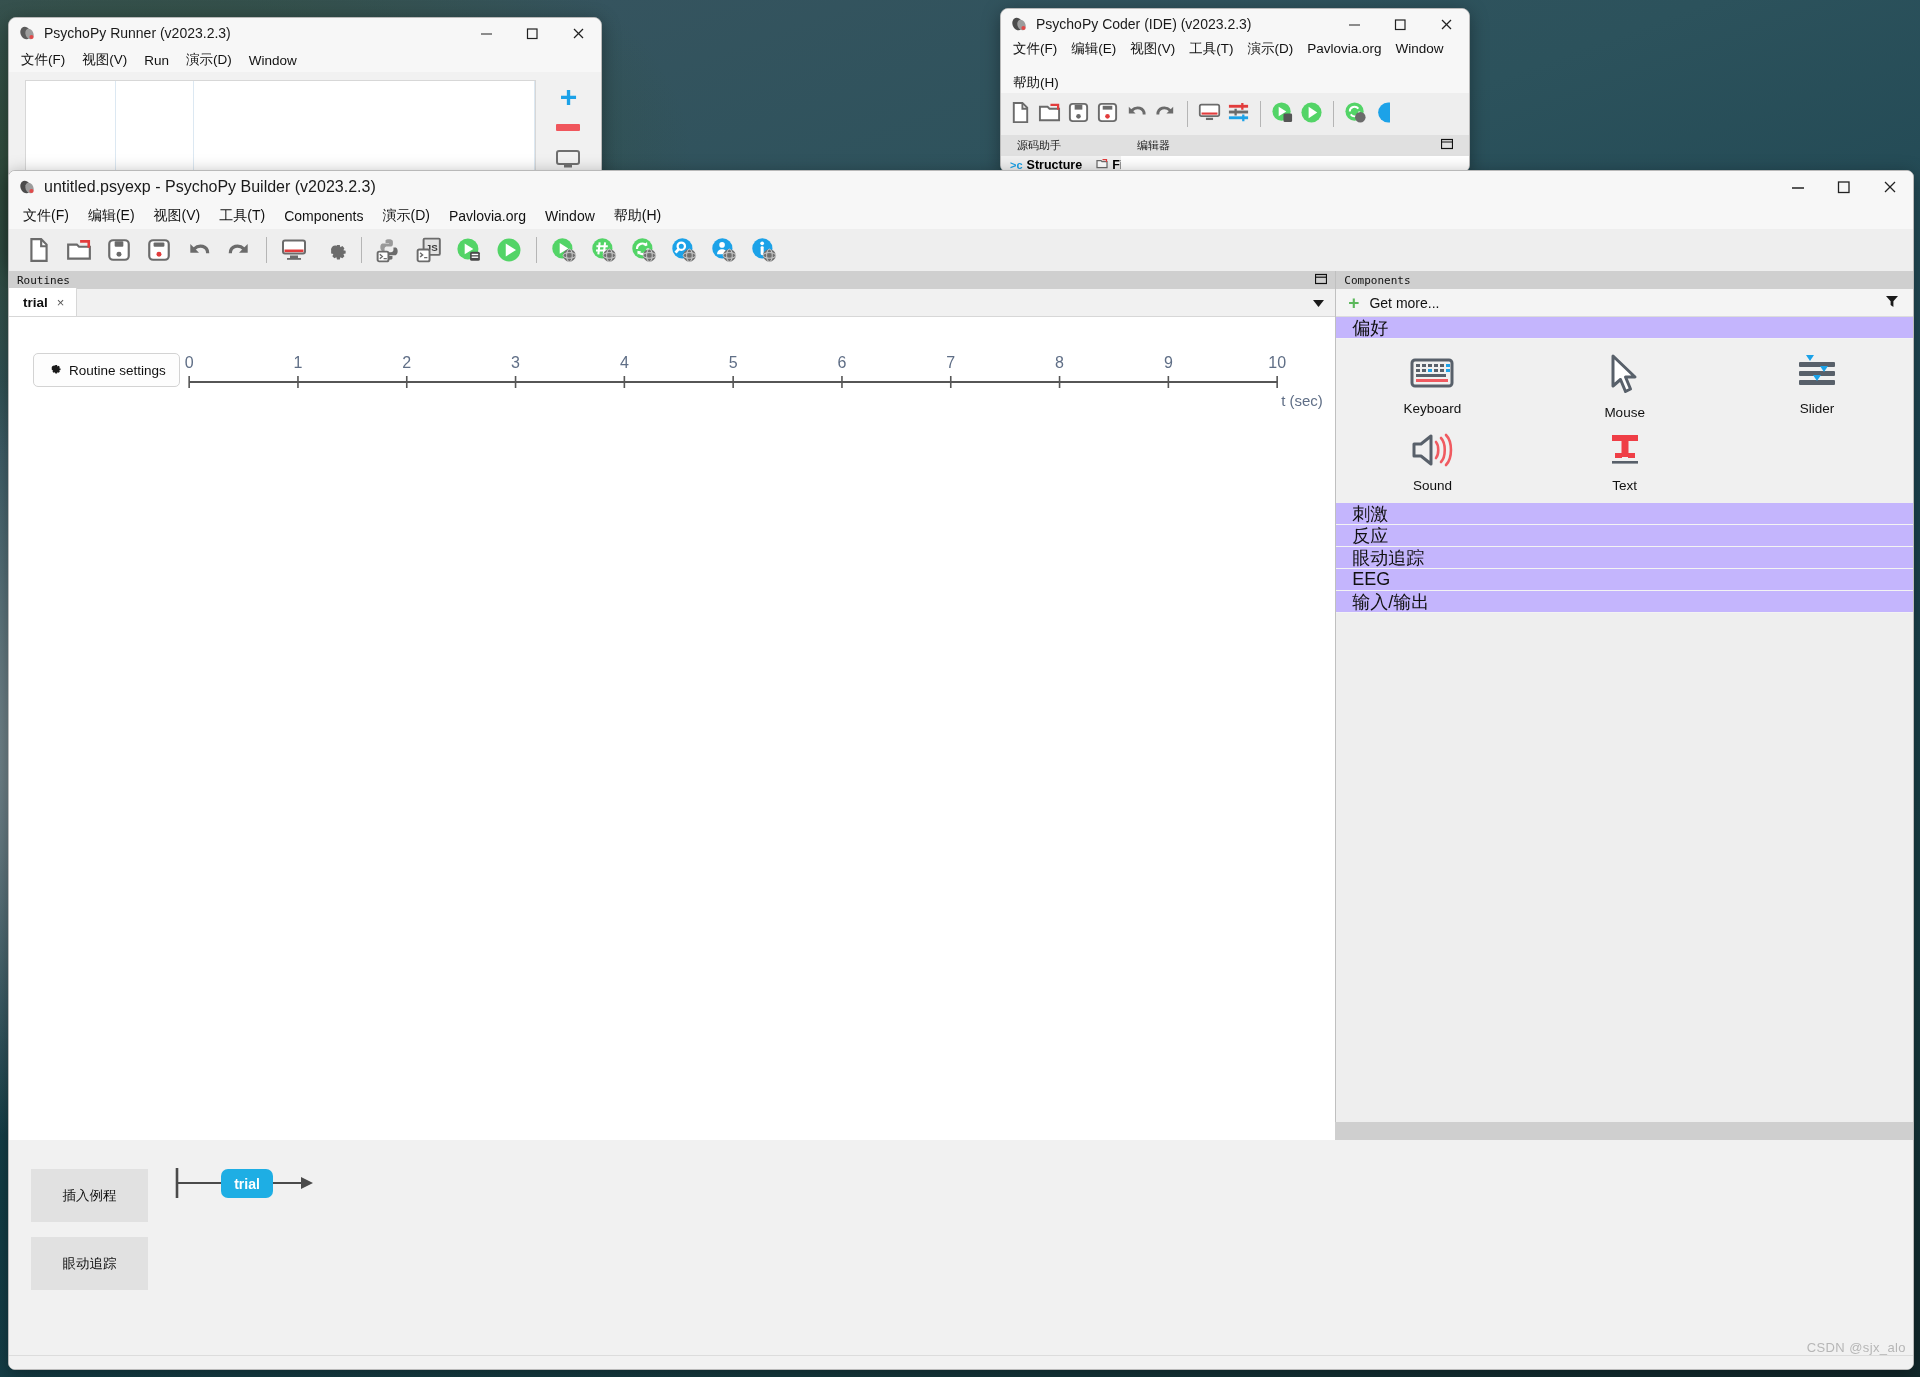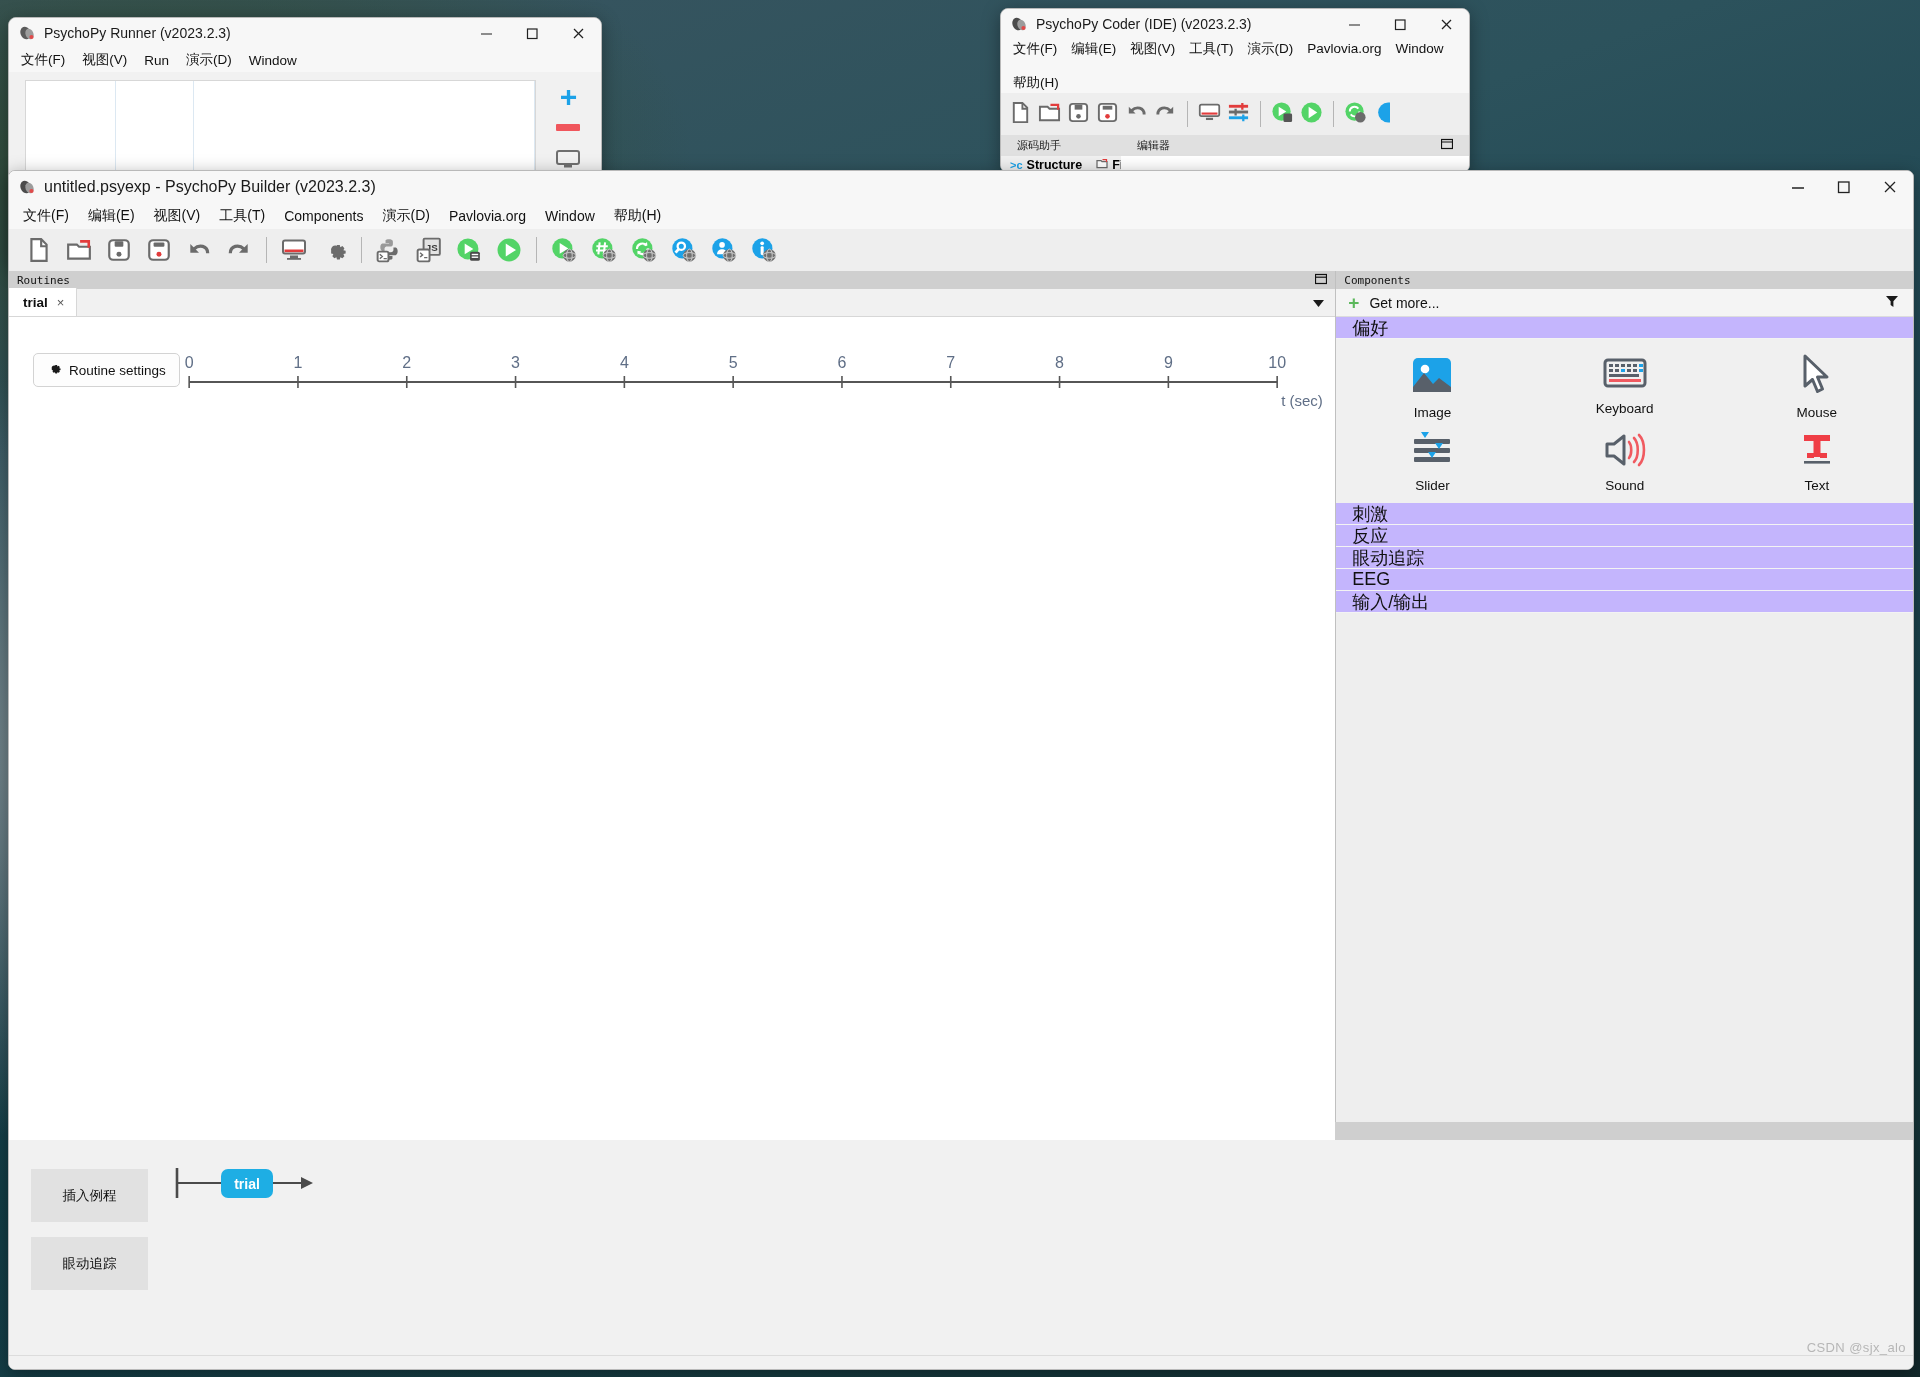--- a/index.html
+++ b/index.html
@@ -656,28 +656,20 @@
           <svg width="14" height="14" viewBox="0 0 14 14">
               <path d="M1 2h12l-4.6 5.3V13L5.6 11V7.3z" fill="#1a1a1a"></path>
             </svg>
         </span>
       </div>
       <div id="cgroups">
           <div class="cgroup-hdr">
             <span>偏好</span>
           </div>
           <div class="cgrid">
-            <div class="citem">
-              <span><svg width="44" height="44" viewBox="0 0 44 44">
-                  <rect x="3" y="5" width="38" height="34" rx="5" fill="#1ca2e8"></rect>
-                  <circle cx="15" cy="16" r="4.3" fill="#fff"></circle>
-                  <path d="M3 34l11-14 9 11 6-6 12 9v5H3z" fill="#58606a"></path>
-                </svg></span>
-              <span class="clabel">Image</span>
-            </div>
             <div class="citem">
               <span><svg width="44" height="40" viewBox="0 0 44 40">
                   <rect x="2" y="7" width="40" height="26" rx="3" fill="none" stroke="#58606a" stroke-width="3"></rect>
                   <g fill="#58606a">
                     <rect x="6" y="11" width="4" height="3"></rect>
                     <rect x="12" y="11" width="4" height="3"></rect>
                     <rect x="18" y="11" width="4" height="3"></rect>
                     <rect x="24" y="11" width="4" height="3"></rect>
                     <rect x="30" y="11" width="4" height="3"></rect>
                     <rect x="6" y="16" width="4" height="3"></rect>

